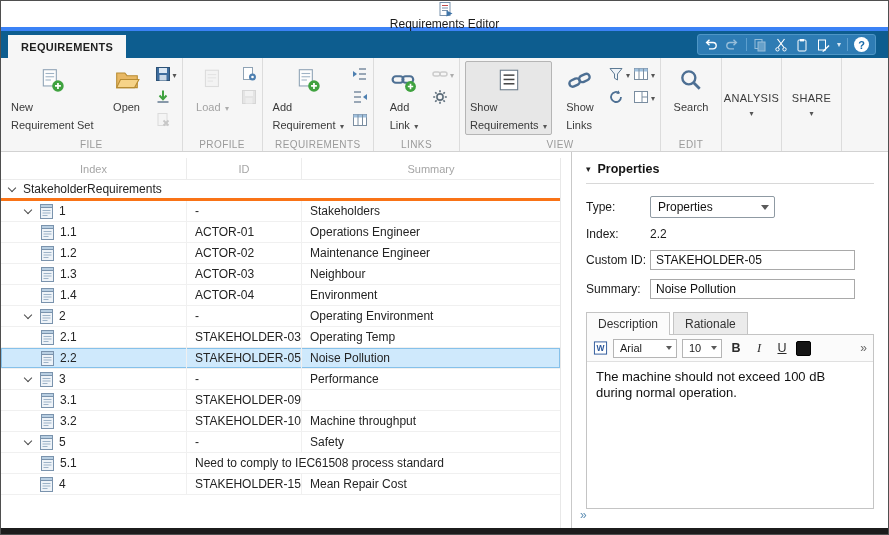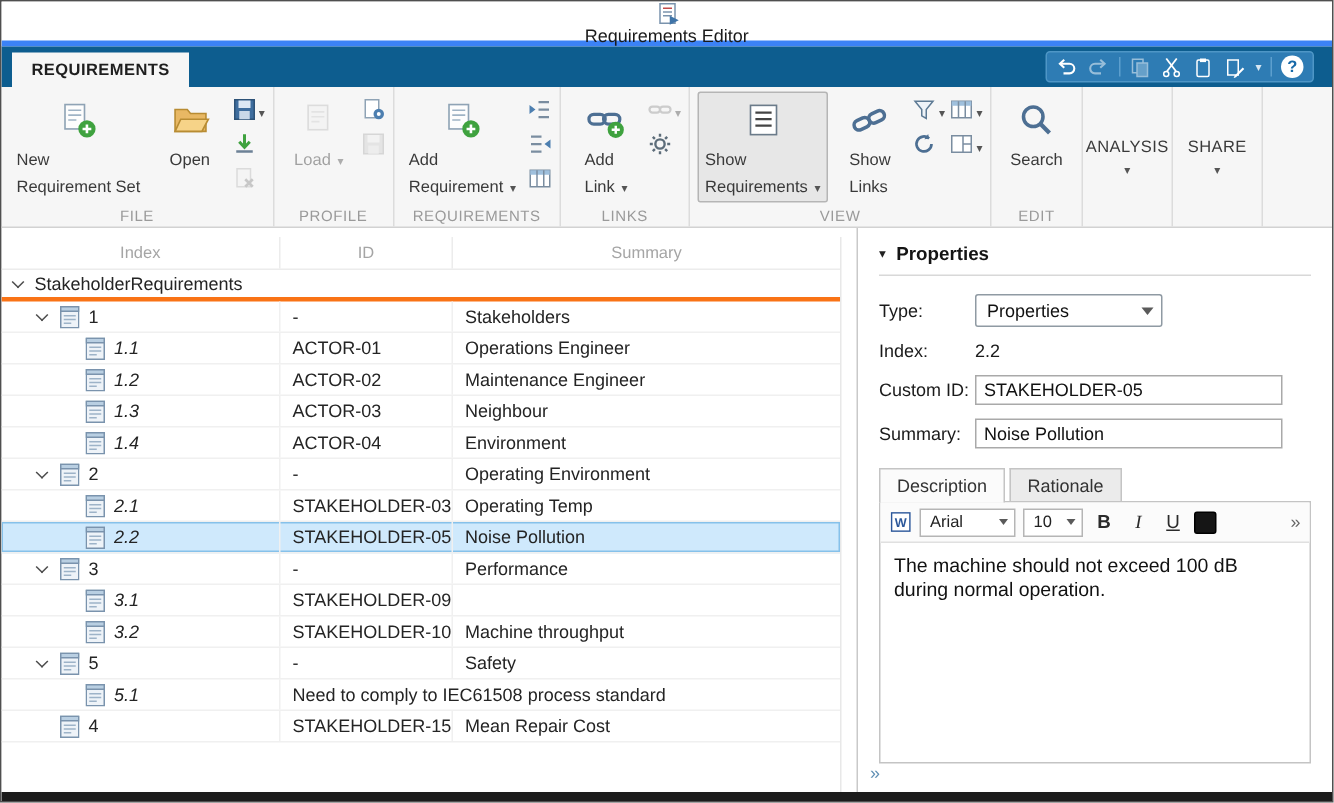--- a/index.html
+++ b/index.html
@@ -45,21 +45,21 @@
   .thead{display:flex;height:22px;align-items:center;border-bottom:1px solid #ececec;}
   .th{font-size:11px;color:#a5a5a5;height:100%;display:flex;align-items:center;justify-content:center;border-right:1px solid #ececec;}
   .th1{width:186px;} .th2{width:115px;} .th3{flex:1;border-right:none;}
   .rootrow{display:flex;height:21px;align-items:center;border-bottom:3px solid #f97316;font-size:12px;color:#242424;padding-left:8px;}
   .trow{display:flex;height:21px;align-items:center;border-bottom:1px solid #f0f0f0;font-size:12px;color:#242424;}
   .tc{height:100%;display:flex;align-items:center;overflow:hidden;white-space:nowrap;}
   .tc1{width:186px;border-right:1px solid #f0f0f0;}
   .tc2{width:115px;border-right:1px solid #f0f0f0;padding-left:8px;}
   .tc3{flex:1;padding-left:8px;}
   .trow.lvl1 .tc1{padding-left:24px;}
-  .trow.lvl2 .tc1{padding-left:56px;font-style:italic;}
+  .trow.lvl2 .tc1{padding-left:40px;}
   .trow.sel{background:#cfe9fc;box-shadow:inset 0 0 0 1px #86c1ea;}
   .chev{width:6px;height:6px;border-right:1.5px solid #4c4c4c;border-bottom:1.5px solid #4c4c4c;transform:rotate(45deg);margin:-3px 9px 0 0;flex:none;}
   .chevsp{width:15px;flex:none;}
   .docico{margin-right:6px;display:flex;flex:none;}
   
   .props{position:absolute;left:570px;top:0;right:0;bottom:0;border-left:1px solid #c9c9c9;padding:8px 14px 0 14px;background:#fff;}
   .phead{display:flex;align-items:center;gap:7px;padding:2px 0 7px;border-bottom:1px solid #d8d8d8;}
   .ptitle{font-weight:bold;font-size:12.5px;color:#141414;}
   .ptri{font-size:9px;color:#222;}
   .form{margin-top:12px;}

